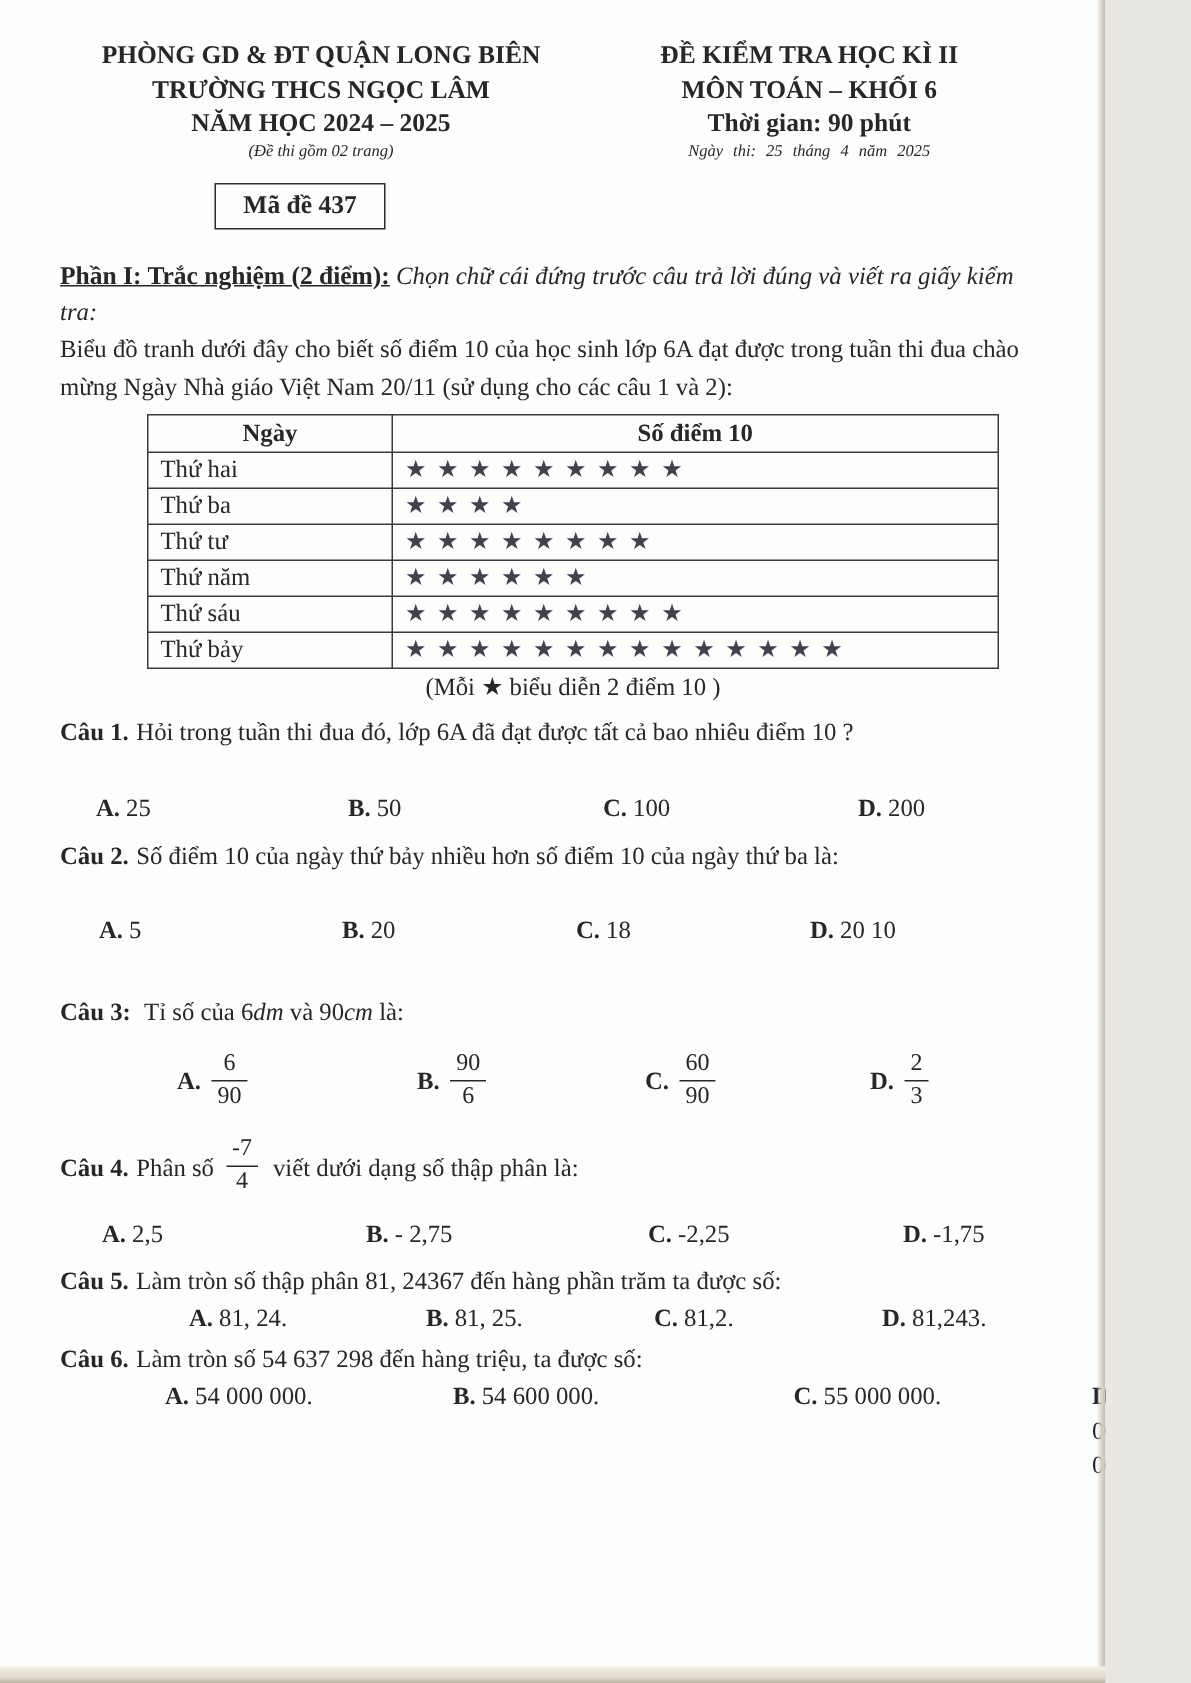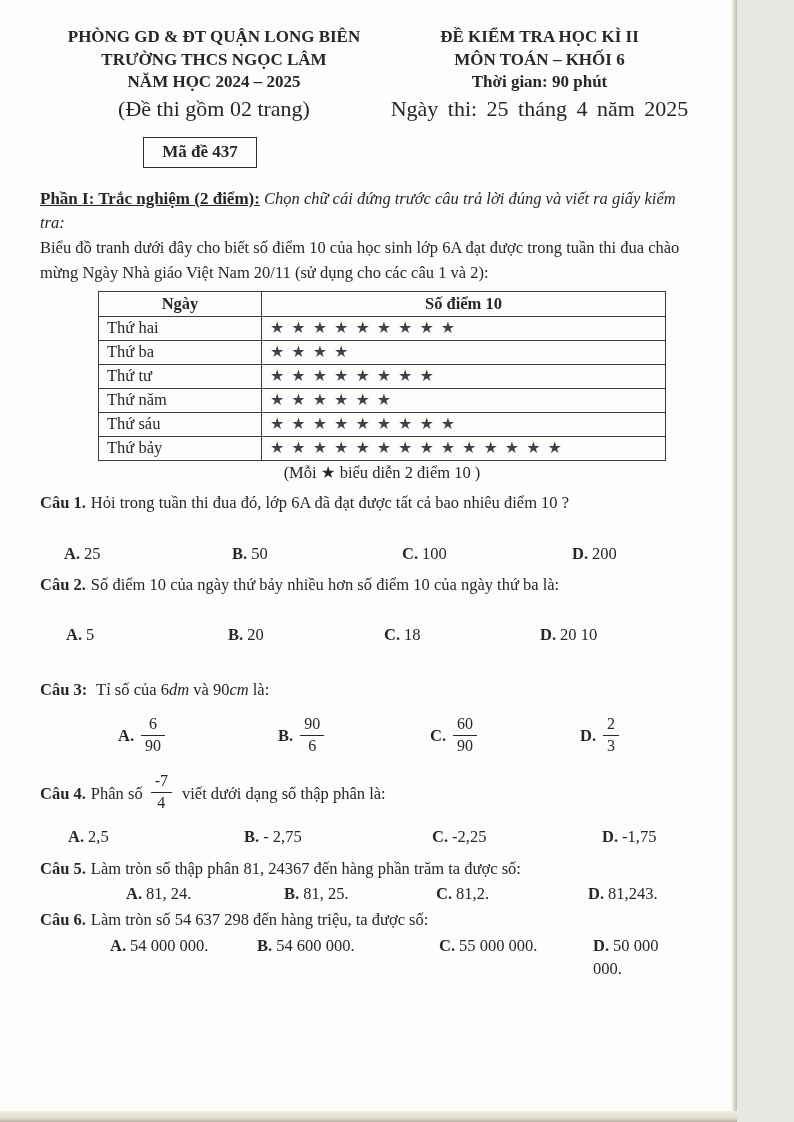--- a/index.html
+++ b/index.html
@@ -13,21 +13,21 @@
     background:linear-gradient(90deg,rgba(190,184,170,0) 0%,#d8d3c6 60%,#c2bcae 100%);}
   .bottom-edge{position:absolute;bottom:0;left:0;right:0;height:11px;
     background:linear-gradient(#f2efe7 0%,#ddd8ca 70%,#b5b0a2 100%);}
   .content{padding:26px 46px 0 40px;position:relative;}
 
   
   .header{display:flex;}
   .h-left{width:348px;text-align:center;}
   .h-right{flex:1;text-align:center;}
   .h-bold{font-weight:bold;font-size:17px;line-height:1.33;}
-  .h-italic{font-size:22px;line-height:1.35;}
+  .h-italic{font-style:italic;font-size:11px;line-height:1.35;}
   .h-right .h-italic{word-spacing:4px;}
   .code-box{display:inline-block;margin:13px 0 0 -28px;border:1.6px solid #2b2b30;
     padding:4px 18px 5px;font-weight:bold;font-size:17px;background:#fdfdfb;}
 
   
   .para{margin:0;font-size:16.5px;line-height:1.5;}
   .part-heading{margin-top:18px;}
   .part-heading b{font-size:17px;text-decoration:underline;}
   .qlabel{margin-right:5px;}
   .q{margin-top:8px;}
@@ -44,21 +44,21 @@
   .caption{width:568px;margin-left:58px;text-align:center;font-size:16.5px;margin-top:2px;}
 
   
   .options{display:grid;font-size:16.5px;line-height:1.4;}
   .opt-key{font-weight:bold;margin-right:4px;}
   .opts-q1{grid-template-columns:168px 170px 170px 1fr;margin:27px 0 0 24px;}
   .opts-q2{grid-template-columns:162px 156px 156px 1fr;margin:25px 0 0 26px;}
   .opts-q3{grid-template-columns:160px 152px 150px 1fr;margin:14px 0 0 78px;align-items:center;}
   .opts-q4{grid-template-columns:176px 188px 170px 1fr;margin:11px 0 0 28px;}
   .opts-q5{grid-template-columns:158px 152px 152px 1fr;margin:1px 0 0 86px;}
-  .opts-q6{grid-template-columns:147px 182px 154px 1fr;margin:1px 0 0 70px;}
+  .opts-q6{grid-template-columns:147px 182px 154px 1fr;margin:1px 0 0 70px;gap:45px;}
 
   
   .frac{display:inline-block;text-align:center;vertical-align:middle;
     line-height:1.18;font-size:16px;margin:0 3px;position:relative;top:-2px;}
   .frac .num{display:block;border-bottom:1.3px solid #26262b;padding:0 4px 1px;}
   .frac .den{display:block;padding:1px 4px 0;}
   .q4-line{display:flex;align-items:center;margin-top:16px;font-size:16.5px;}
   .q4-line span{margin-right:5px;}
   .unit{font-style:italic;}
 </style>

